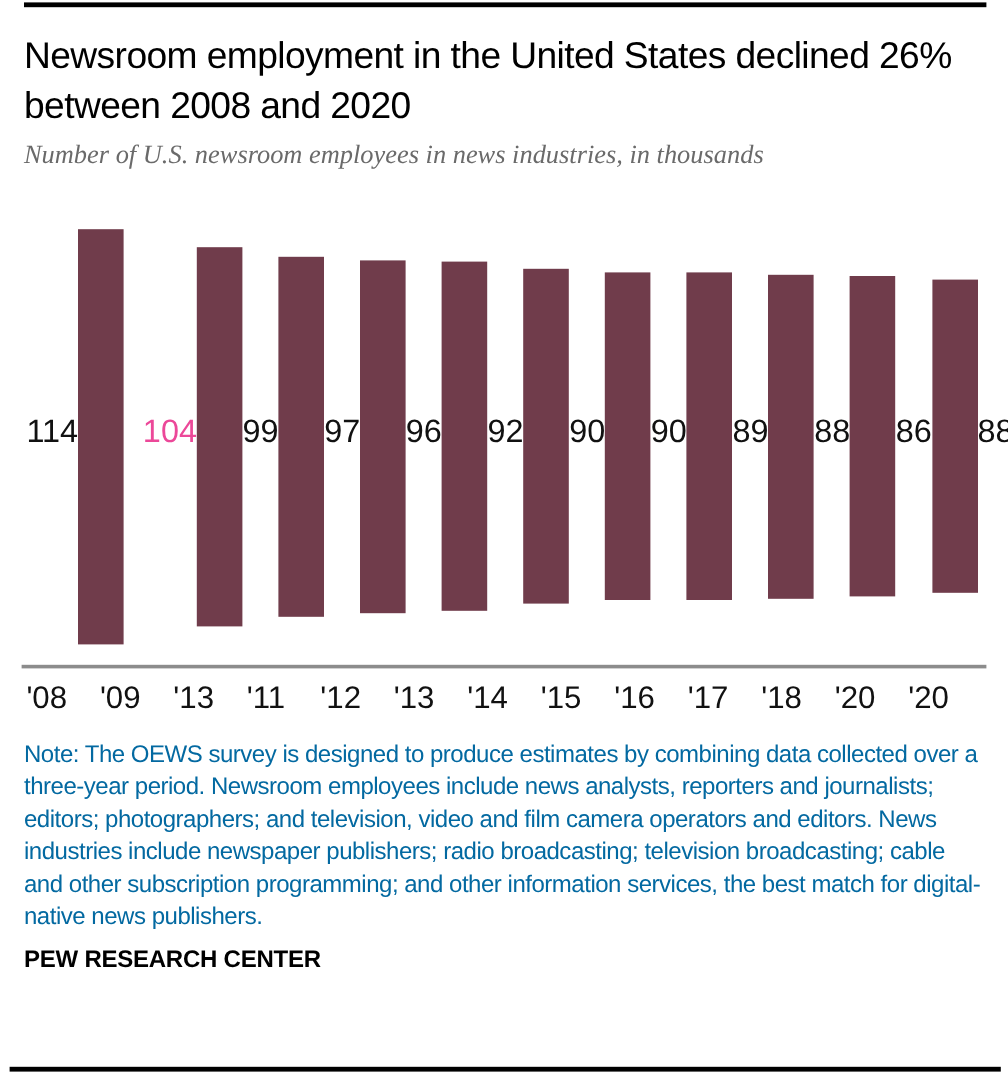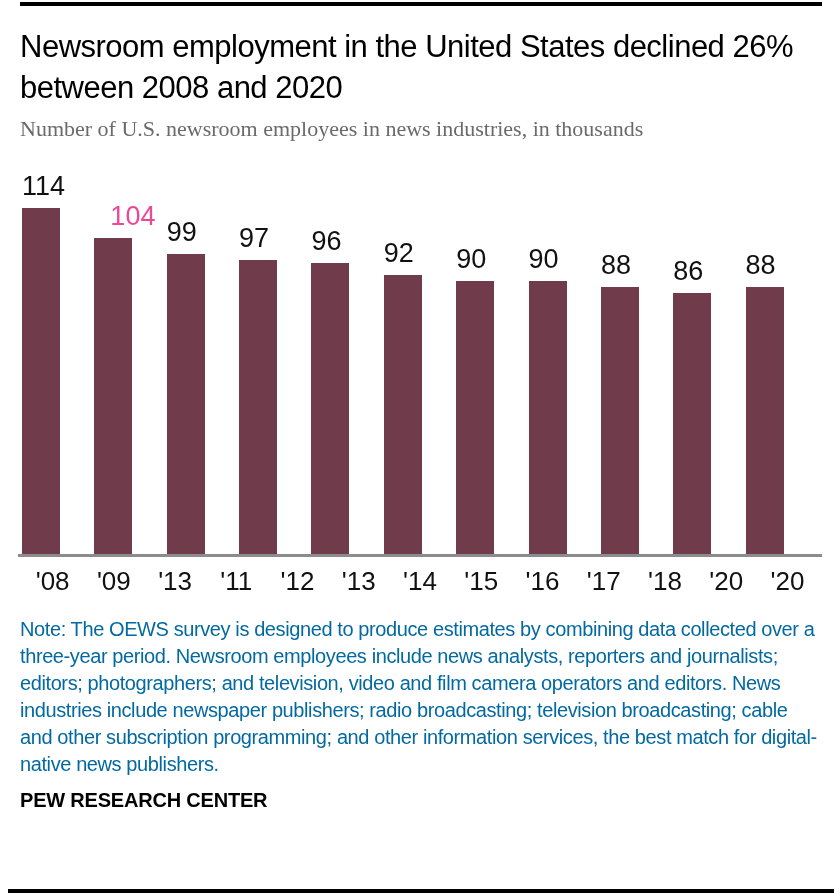--- a/index.html
+++ b/index.html
@@ -24,59 +24,60 @@
     line-height: 41px;
     font-weight: 400;
     letter-spacing: -0.5px;
     color: #000000;
     margin: 0;
     max-width: 800px;
   }
   .subtitle {
     margin: 7px 0 0 0;
     font-family: "Liberation Serif", serif;
+    font-style: italic;
     font-size: 22px;
     line-height: 28px;
     color: #6a6a6a;
     max-width: 800px;
   }
 
   .chart { margin: 30px 22px 0 22px; }
   .plot {
     display: flex;
     align-items: flex-end;
     height: 381px;
   }
   .col {
     flex: 1;
     display: flex;
-    flex-direction: column;
+    flex-direction: row;
     justify-content: flex-end;
-    align-items: flex-start;
+    align-items: center;
     height: 381px;
   }
   .bar-value {
     font-size: 27px;
     line-height: 27px;
     color: #111111;
     margin-bottom: 8px;
   }
   .bar {
     width: 38px;
     background: #703C4B;
   }
   .axis-line {
     height: 3px;
     background: #8c8c8c;
     margin: 0 -4px;
   }
   .ticks { display: flex; margin-top: 9px; }
   .tick {
     flex: 1;
-    text-align: center;
+    text-align: left;
     font-size: 26px;
     line-height: 30px;
     color: #111111;
   }
 
   .footer { margin: 20px 20px 0 20px; }
   .note, .source {
     font-size: 20px;
     line-height: 27px;
     letter-spacing: -0.4px;
@@ -140,20 +141,24 @@
         </div>
         <div class="col">
           <div class="bar-value" style="color: rgb(17, 17, 17);">90</div>
           <div class="bar" style="background: rgb(112, 60, 75); height: 273px;"></div>
         </div>
         <div class="col">
           <div class="bar-value" style="color: rgb(17, 17, 17);">90</div>
           <div class="bar" style="background: rgb(112, 60, 75); height: 273px;"></div>
         </div>
         <div class="col">
+          <div class="bar-value" style="color: rgb(17, 17, 17);">89</div>
+          <div class="bar" style="background: rgb(112, 60, 75); height: 270px;"></div>
+        </div>
+        <div class="col">
           <div class="bar-value" style="color: rgb(17, 17, 17);">88</div>
           <div class="bar" style="background: rgb(112, 60, 75); height: 267px;"></div>
         </div>
         <div class="col">
           <div class="bar-value" style="color: rgb(17, 17, 17);">86</div>
           <div class="bar" style="background: rgb(112, 60, 75); height: 261px;"></div>
         </div>
         <div class="col">
           <div class="bar-value" style="color: rgb(17, 17, 17);">88</div>
           <div class="bar" style="background: rgb(112, 60, 75); height: 267px;"></div>

